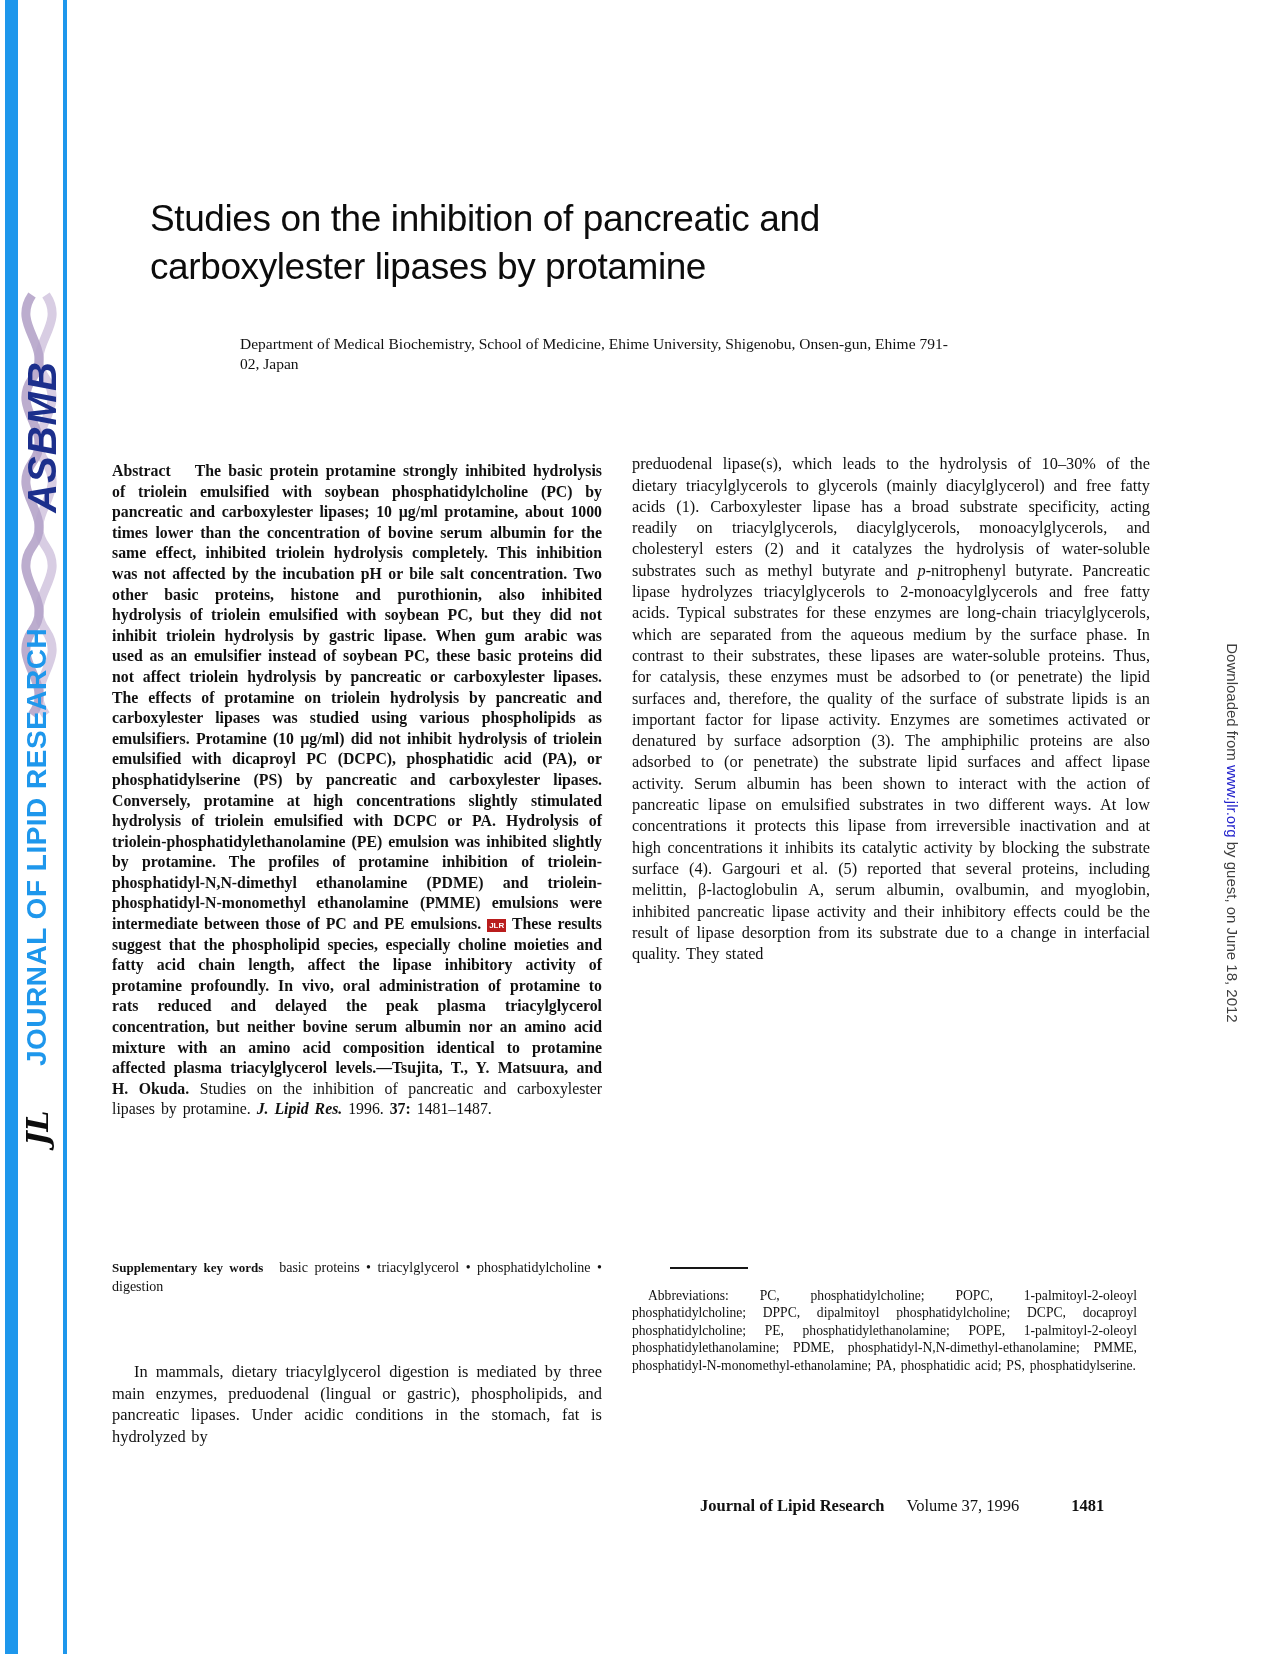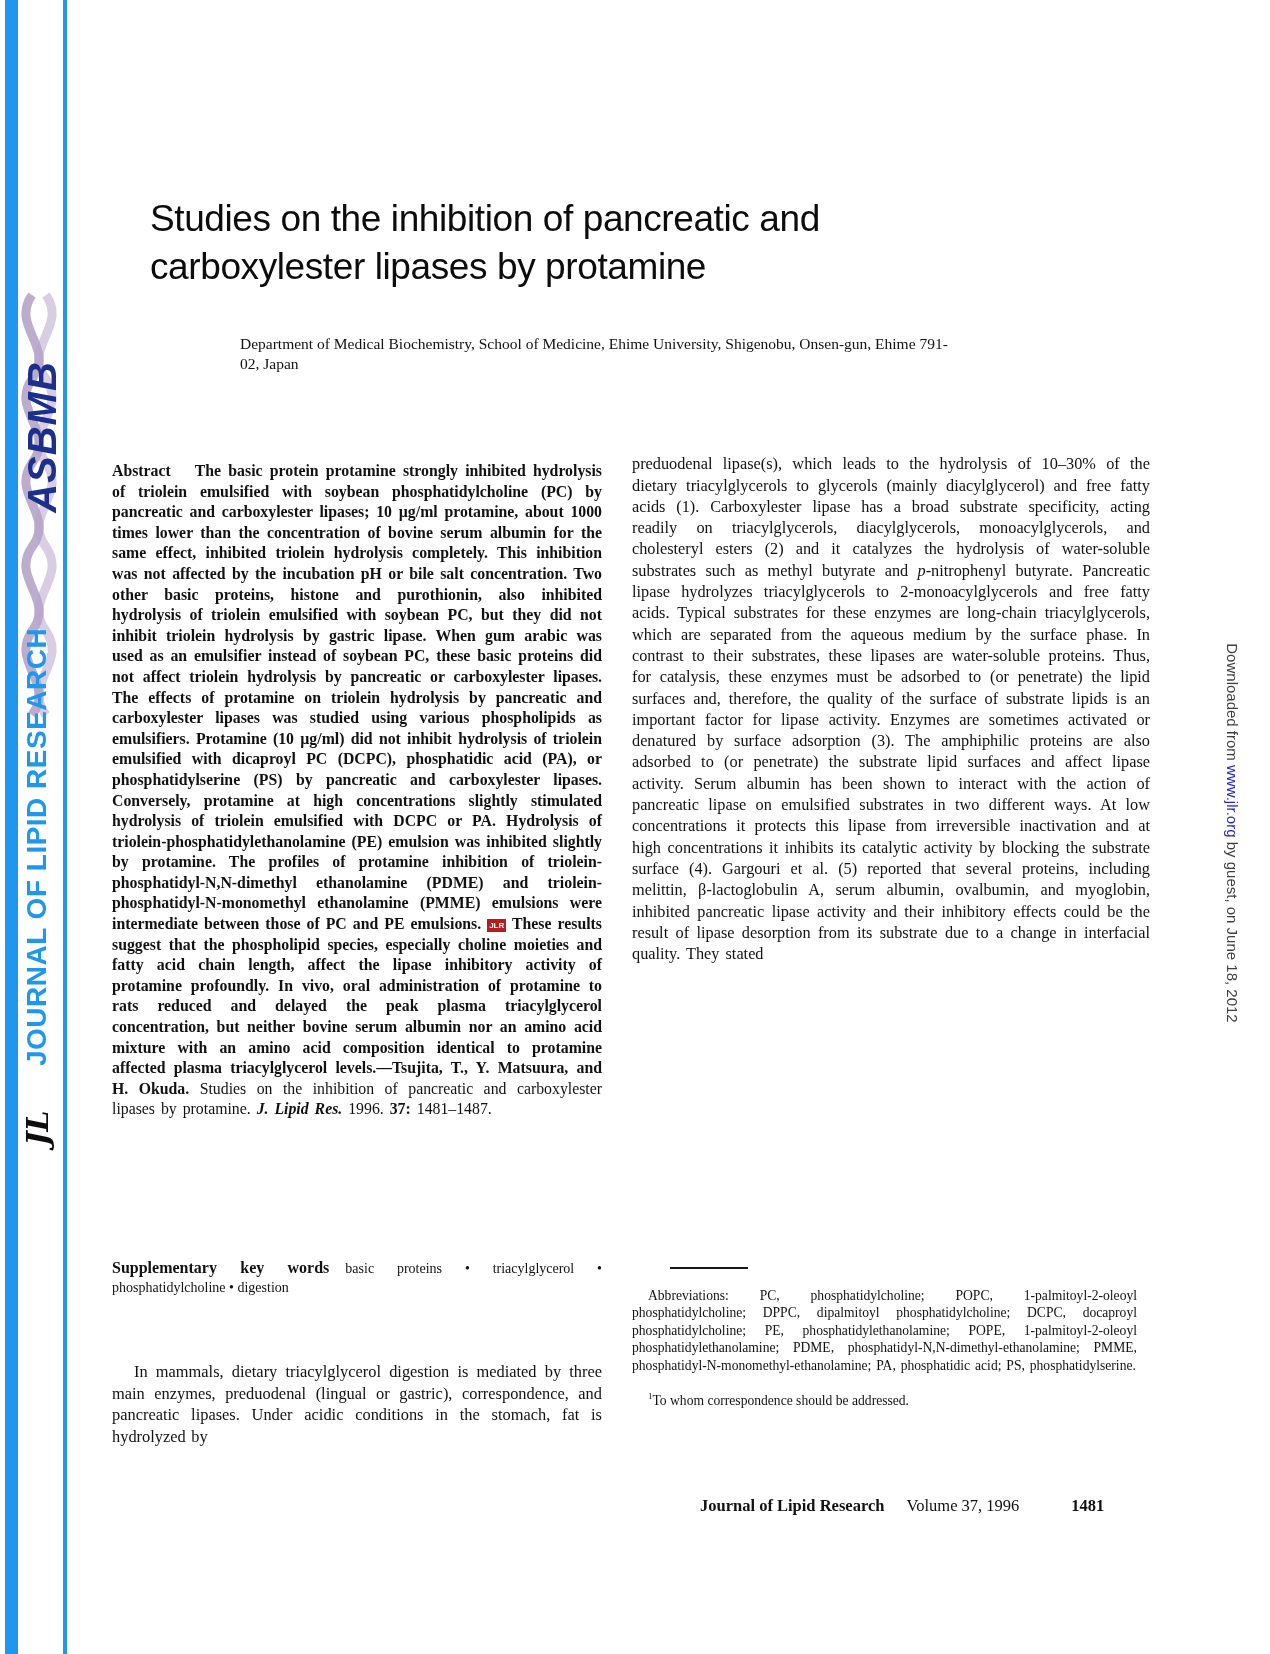--- a/index.html
+++ b/index.html
@@ -49,21 +49,21 @@
   .abstract-label{margin-right:24px;}
   .cite-regular{font-weight:400;}
   .cite-journal{font-weight:700;font-style:italic;}
   .cite-volume{font-weight:700;}
   .jlr-chip{display:inline-block;background:#b91c1c;color:#fff;width:19px;height:13px;
               font:700 8px/13px "Liberation Sans",sans-serif;text-align:center;
               vertical-align:1px;letter-spacing:0;word-spacing:0;}
 
   .keywords{position:absolute;left:0;top:808px;width:490px;text-align:justify;
               font:400 14px/18.5px "Liberation Serif",serif;}
-  .keywords b{font-size:16px;margin-right:16px;}
+  .keywords b{font-size:13px;margin-right:16px;}
 
   .intro{position:absolute;left:0;top:908px;width:490px;text-align:justify;text-indent:22px;
               font:400 16.4px/21.4px "Liberation Serif",serif;word-spacing:1.5px;}
 
   .bodytext{text-align:justify;font:400 16.3px/21.3px "Liberation Serif",serif;word-spacing:2px;}
   .italic-p{font-style:italic;}
 
   .footnote-block{position:absolute;left:0;top:830px;width:505px;}
   .footnote-rule{width:78px;height:2px;background:#161616;margin-left:38px;margin-bottom:18px;}
   .abbreviations{text-align:justify;text-indent:16px;
@@ -106,30 +106,29 @@
 
   <div class="affiliation">Department of Medical Biochemistry, School of Medicine, Ehime University, Shigenobu, Onsen-gun, Ehime 791-02, Japan</div>
 
   <div class="columns">
 
     <div class="col-left">
       <p class="abstract"><b class="abstract-label">Abstract</b><span>The basic protein protamine strongly inhibited hydrolysis of triolein emulsified with soybean phosphatidylcholine (PC) by pancreatic and carboxylester lipases; 10 µg/ml protamine, about 1000 times lower than the concentration of bovine serum albumin for the same effect, inhibited triolein hydrolysis completely. This inhibition was not affected by the incubation pH or bile salt concentration. Two other basic proteins, histone and purothionin, also inhibited hydrolysis of triolein emulsified with soybean PC, but they did not inhibit triolein hydrolysis by gastric lipase. When gum arabic was used as an emulsifier instead of soybean PC, these basic proteins did not affect triolein hydrolysis by pancreatic or carboxylester lipases. The effects of protamine on triolein hydrolysis by pancreatic and carboxylester lipases was studied using various phospholipids as emulsifiers. Protamine (10 µg/ml) did not inhibit hydrolysis of triolein emulsified with dicaproyl PC (DCPC), phosphatidic acid (PA), or phosphatidylserine (PS) by pancreatic and carboxylester lipases. Conversely, protamine at high concentrations slightly stimulated hydrolysis of triolein emulsified with DCPC or PA. Hydrolysis of triolein-phosphatidylethanolamine (PE) emulsion was inhibited slightly by protamine. The profiles of protamine inhibition of triolein-phosphatidyl-N,N-dimethyl ethanolamine (PDME) and triolein-phosphatidyl-N-monomethyl ethanolamine (PMME) emulsions were intermediate between those of PC and PE emulsions. </span><span class="jlr-chip">JLR</span><span> These results suggest that the phospholipid species, especially choline moieties and fatty acid chain length, affect the lipase inhibitory activity of protamine profoundly. In vivo, oral administration of protamine to rats reduced and delayed the peak plasma triacylglycerol concentration, but neither bovine serum albumin nor an amino acid mixture with an amino acid composition identical to protamine affected plasma triacylglycerol levels.—</span><span>Tsujita, T., Y. Matsuura, and H. Okuda.</span><span class="cite-regular"> Studies on the inhibition of pancreatic and carboxylester lipases by protamine. </span><span class="cite-journal">J. Lipid Res.</span><span class="cite-regular"> 1996. </span><span class="cite-volume">37:</span><span class="cite-regular"> 1481–1487.</span></p>
 
       <p class="keywords"><b>Supplementary key words</b><span>basic proteins • triacylglycerol • phosphatidylcholine • digestion</span></p>
 
-      <p class="intro">In mammals, dietary triacylglycerol digestion is mediated by three main enzymes, preduodenal (lingual or gastric), correspondence, and pancreatic lipases. Under acidic conditions in the stomach, fat is hydrolyzed by</p>
+      <p class="intro">In mammals, dietary triacylglycerol digestion is mediated by three main enzymes, preduodenal (lingual or gastric), phospholipids, and pancreatic lipases. Under acidic conditions in the stomach, fat is hydrolyzed by</p>
     </div>
 
     <div class="col-right">
       <p class="bodytext"><span>preduodenal lipase(s), which leads to the hydrolysis of 10–30% of the dietary triacylglycerols to glycerols (mainly diacylglycerol) and free fatty acids (1). Carboxylester lipase has a broad substrate specificity, acting readily on triacylglycerols, diacylglycerols, monoacylglycerols, and cholesteryl esters (2) and it catalyzes the hydrolysis of water-soluble substrates such as methyl butyrate and </span><span class="italic-p">p</span><span>-nitrophenyl butyrate. Pancreatic lipase hydrolyzes triacylglycerols to 2-monoacylglycerols and free fatty acids. Typical substrates for these enzymes are long-chain triacylglycerols, which are separated from the aqueous medium by the surface phase. In contrast to their substrates, these lipases are water-soluble proteins. Thus, for catalysis, these enzymes must be adsorbed to (or penetrate) the lipid surfaces and, therefore, the quality of the surface of substrate lipids is an important factor for lipase activity. Enzymes are sometimes activated or denatured by surface adsorption (3). The amphiphilic proteins are also adsorbed to (or penetrate) the substrate lipid surfaces and affect lipase activity. Serum albumin has been shown to interact with the action of pancreatic lipase on emulsified substrates in two different ways. At low concentrations it protects this lipase from irreversible inactivation and at high concentrations it inhibits its catalytic activity by blocking the substrate surface (4). Gargouri et al. (5) reported that several proteins, including melittin, β-lactoglobulin A, serum albumin, ovalbumin, and myoglobin, inhibited pancreatic lipase activity and their inhibitory effects could be the result of lipase desorption from its substrate due to a change in interfacial quality. They stated</span></p>
 
       <div class="footnote-block">
         <div class="footnote-rule"></div>
         <p class="abbreviations">Abbreviations: PC, phosphatidylcholine; POPC, 1-palmitoyl-2-oleoyl phosphatidylcholine; DPPC, dipalmitoyl phosphatidylcholine; DCPC, docaproyl phosphatidylcholine; PE, phosphatidylethanolamine; POPE, 1-palmitoyl-2-oleoyl phosphatidylethanolamine; PDME, phosphatidyl-N,N-dimethyl-ethanolamine; PMME, phosphatidyl-N-monomethyl-ethanolamine; PA, phosphatidic acid; PS, phosphatidylserine.</p>
-        <p class="correspondence"><sup>1</sup><span>To whom correspondence should be addressed.</span></p>
       </div>
     </div>
 
   </div>
 
   <div class="page-footer"><span class="footer-journal">Journal of Lipid Research</span><span class="footer-volume">Volume 37, 1996</span><span class="footer-page">1481</span></div>
 
 </div>
 
 </body></html>

